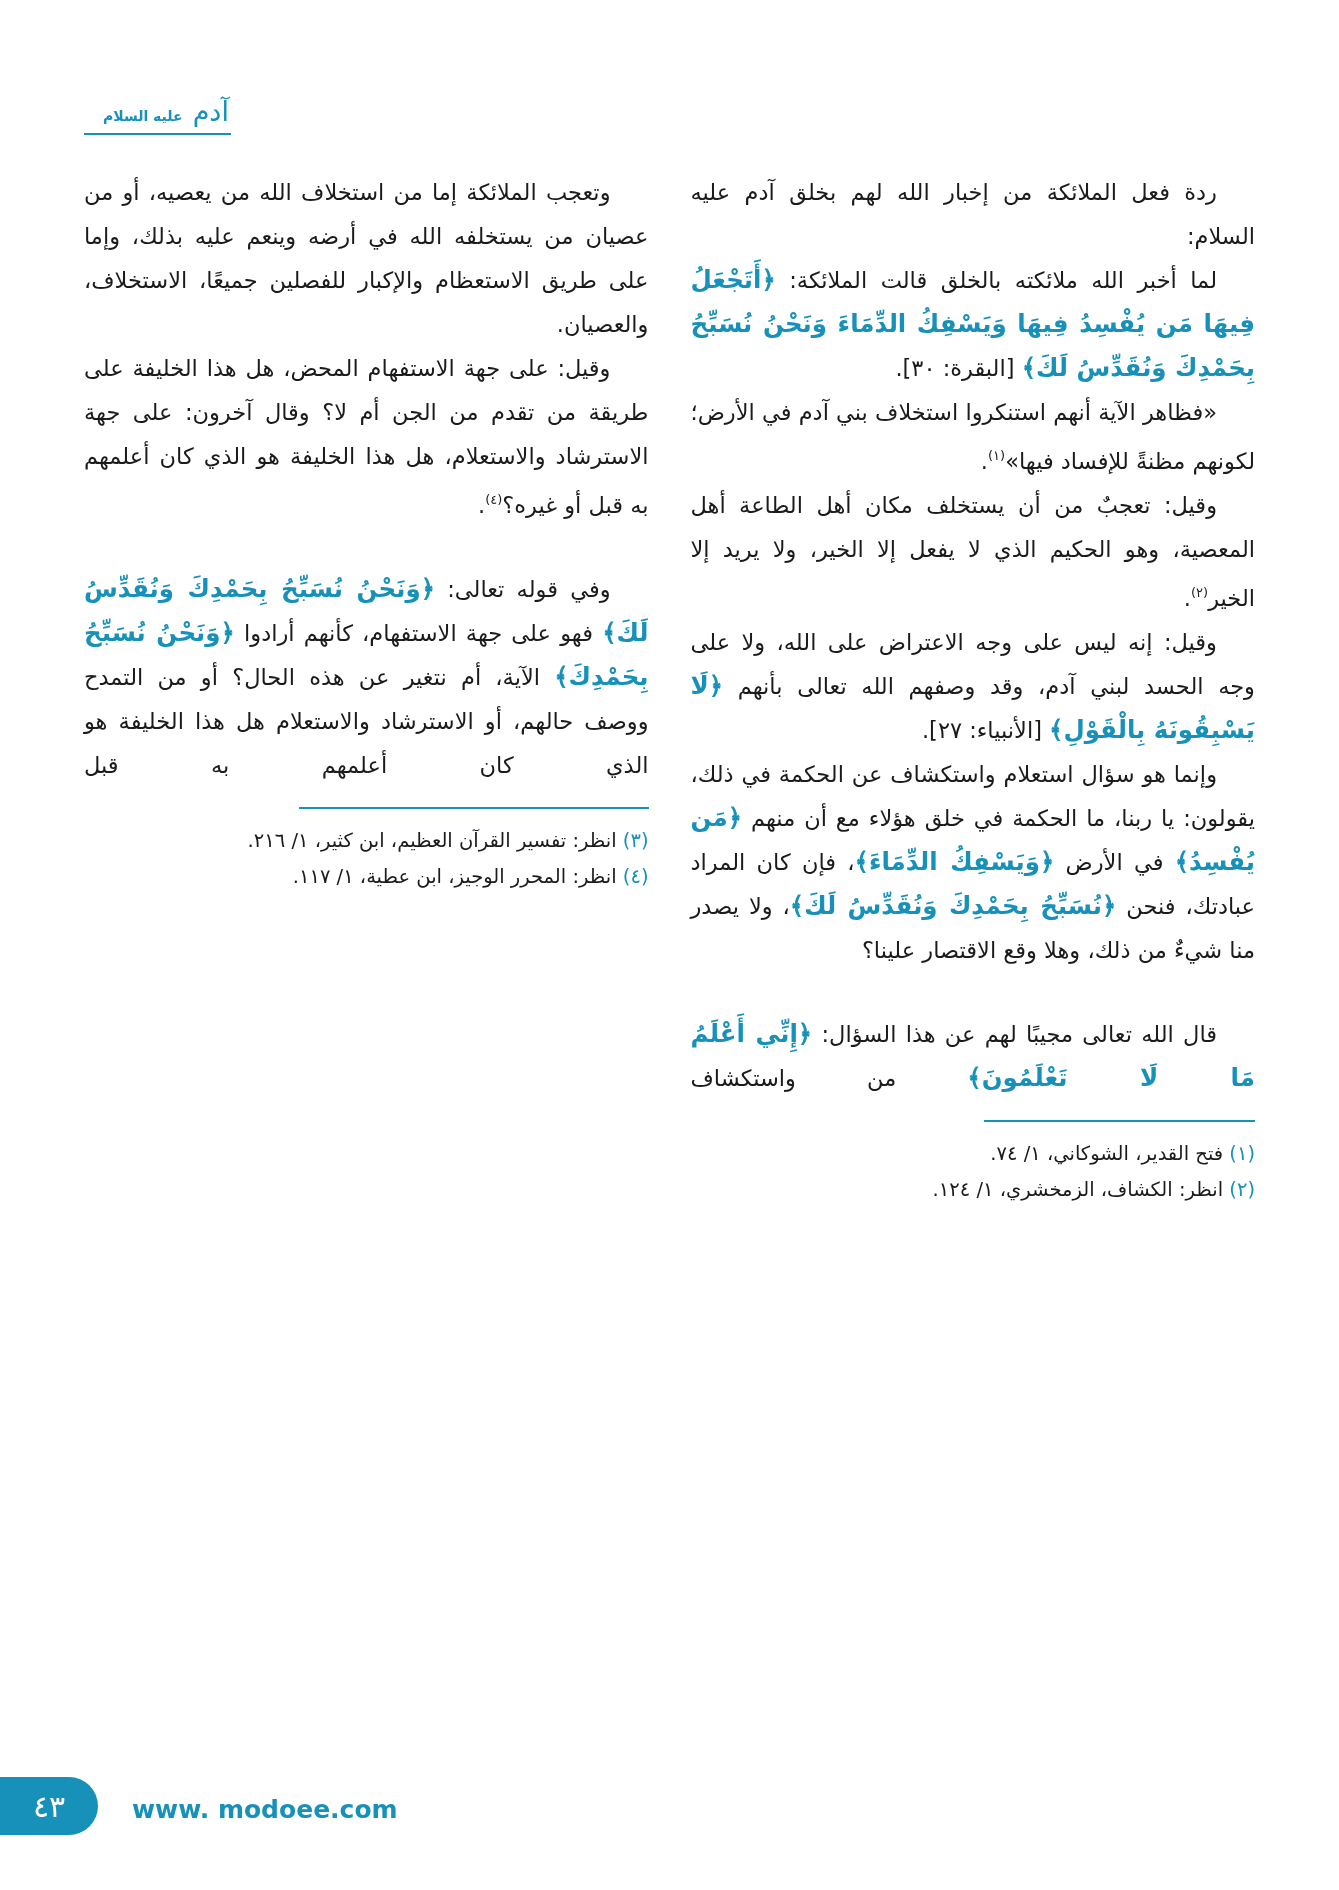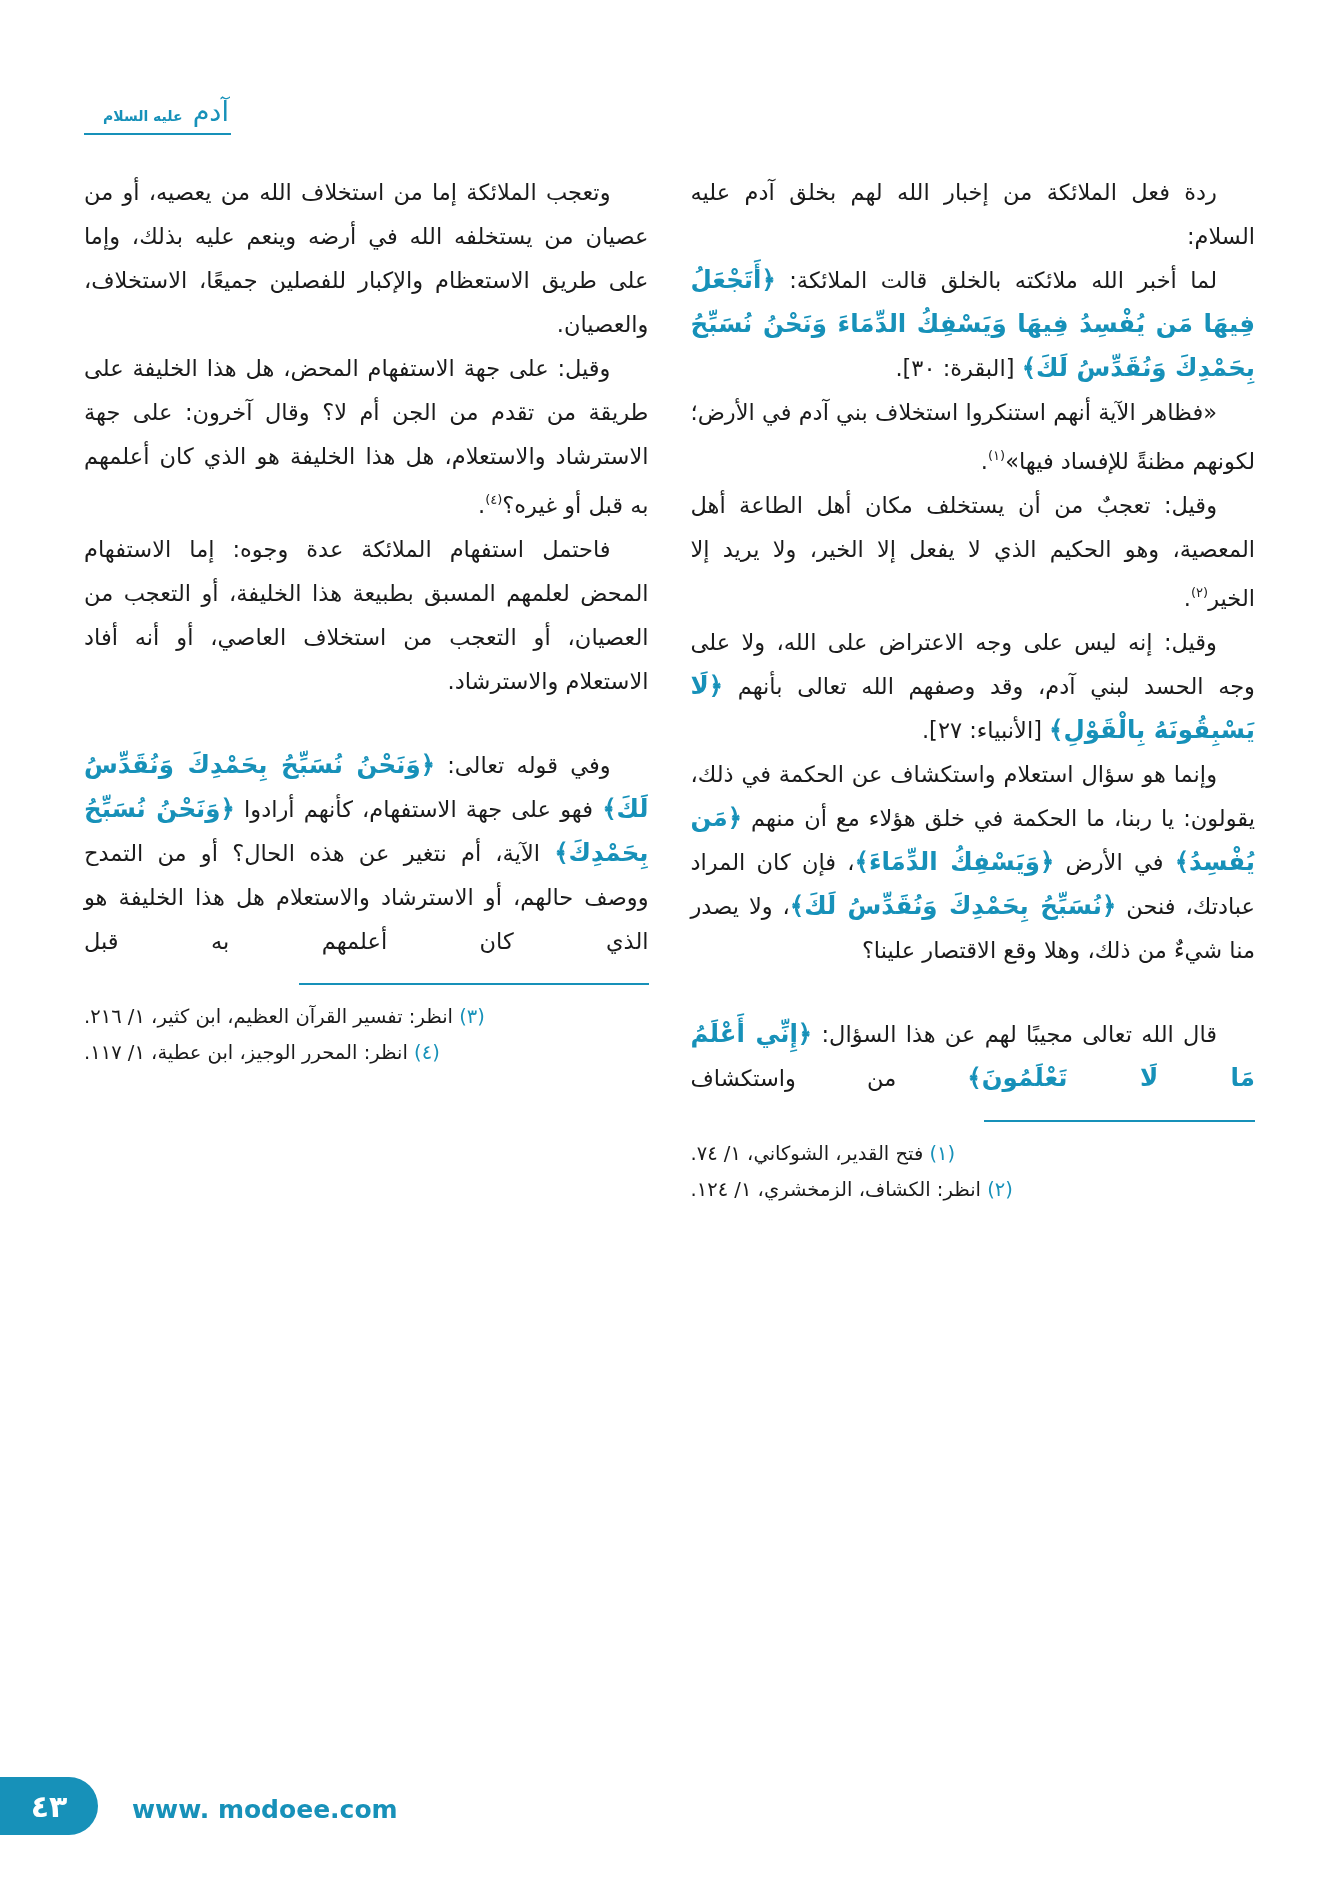--- a/index.html
+++ b/index.html
@@ -51,34 +51,34 @@
   .fn-sep{
     border:none;border-top:2.5px solid var(--accent);
     width:48%;height:0;
     margin:20px 0 12px auto;margin-right:0;
   }
   .fn-sep.wide{width:62%;}
   .footnotes{padding-top:2px;}
   .footnote{
     font-size:19.5px;line-height:36px;
     color:var(--ink);
-    text-align:left;
+    text-align:right;
     padding-right:54px;text-indent:-54px;
     margin:0;
   }
   .fn-marker{color:var(--accent);}
   .fn-text{color:var(--ink);}
   
   .page-badge{
     position:absolute;left:0;bottom:55px;
     width:98px;height:58px;
     background:var(--accent);
     border-radius:0 29px 29px 0;
     display:flex;align-items:center;justify-content:center;
-    color:#ffffff;font-size:30px;font-weight:bold;
+    color:#ffffff;font-size:30px;font-weight:normal;
   }
   .website{
     position:absolute;left:132px;bottom:66px;
     color:var(--accent);font-size:25px;font-weight:bold;
     direction:ltr;text-align:center;
   }
 </style>
 </head>
 <body>
 
@@ -103,21 +103,20 @@
     <hr class="fn-sep">
     <div class="footnotes">
         <p class="footnote"><span class="fn-marker">(١)</span><span class="fn-text"> فتح القدير، الشوكاني، ١/ ٧٤.</span></p>
         <p class="footnote"><span class="fn-marker">(٢)</span><span class="fn-text"> انظر: الكشاف، الزمخشري، ١/ ١٢٤.</span></p>
       </div>
   </div>
   <div class="col">
     <div class="col-text">
         <p class="para indent"><span class="seg-t">وتعجب الملائكة إما من استخلاف الله من يعصيه، أو من عصيان من يستخلفه الله في أرضه وينعم عليه بذلك، وإما على طريق الاستعظام والإكبار للفصلين جميعًا، الاستخلاف، والعصيان.</span></p>
         <p class="para indent"><span class="seg-t">وقيل: على جهة الاستفهام المحض، هل هذا الخليفة على طريقة من تقدم من الجن أم لا؟ وقال آخرون: على جهة الاسترشاد والاستعلام، هل هذا الخليفة هو الذي كان أعلمهم به قبل أو غيره؟</span><span class="seg-fn">(٤)</span><span class="seg-t">.</span></p>
-        <p class="para indent"><span class="seg-t">فاحتمل استفهام الملائكة عدة وجوه: إما الاستفهام المحض لعلمهم المسبق بطبيعة هذا الخليفة، أو التعجب من العصيان، أو التعجب من استخلاف العاصي، أو أنه أفاد الاستعلام والاسترشاد.</span></p>
         <p class="para indent justify-last"><span class="seg-t">وفي قوله تعالى: </span><span class="seg-q">﴿وَنَحْنُ نُسَبِّحُ بِحَمْدِكَ وَنُقَدِّسُ لَكَ﴾</span><span class="seg-t"> فهو على جهة الاستفهام، كأنهم أرادوا </span><span class="seg-q">﴿وَنَحْنُ نُسَبِّحُ بِحَمْدِكَ﴾</span><span class="seg-t"> الآية، أم نتغير عن هذه الحال؟ أو من التمدح ووصف حالهم، أو الاسترشاد والاستعلام هل هذا الخليفة هو الذي كان أعلمهم به قبل</span></p>
       </div>
     <hr class="fn-sep wide">
     <div class="footnotes">
         <p class="footnote"><span class="fn-marker">(٣)</span><span class="fn-text"> انظر: تفسير القرآن العظيم، ابن كثير، ١/ ٢١٦.</span></p>
         <p class="footnote"><span class="fn-marker">(٤)</span><span class="fn-text"> انظر: المحرر الوجيز، ابن عطية، ١/ ١١٧.</span></p>
       </div>
   </div>
 </div>
 

